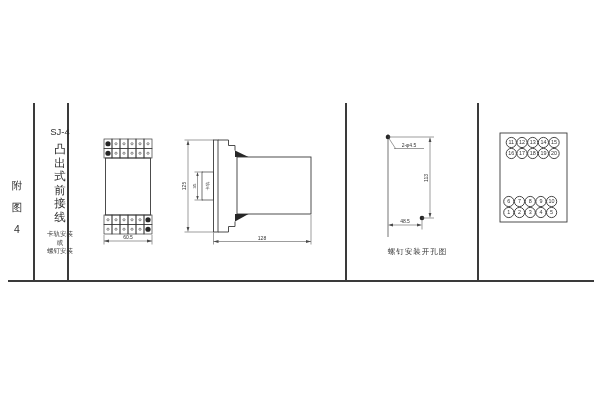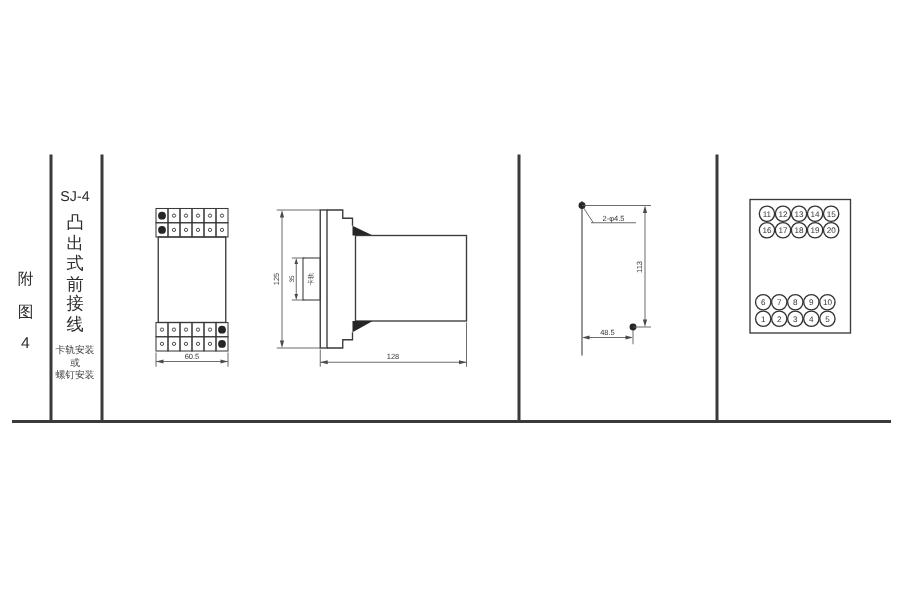--- a/index.html
+++ b/index.html
@@ -1,21 +1,21 @@
 <!DOCTYPE html>
 <html><head>
 <meta charset="utf-8">
 <style>
   html,body{margin:0;padding:0;}
   body{width:600px;height:400px;background:#ffffff;font-family:"Liberation Sans","DejaVu Sans",sans-serif;color:#333;}
   .sheet{position:relative;width:600px;height:400px;background:#fff;overflow:hidden;}
   .vline{position:absolute;top:103px;height:178px;width:2px;background:#3a3a3a;}
   .hline{position:absolute;left:8px;top:280px;width:586px;height:2px;background:#3a3a3a;}
   .sidebar-index{position:absolute;left:6px;top:179px;width:22px;display:flex;flex-direction:column;align-items:center;gap:8px;font-size:10.5px;color:#2e2e2e;}
-  .sidebar-col{position:absolute;left:34px;top:126px;width:32px;text-align:center;color:#2e2e2e;}
+  .sidebar-col{position:absolute;left:44px;top:126px;width:32px;text-align:center;color:#2e2e2e;}
   .model-label{font-size:9.5px;letter-spacing:0;}
   .type-chars{margin-top:6px;display:flex;flex-direction:column;align-items:center;font-size:11.5px;line-height:13.5px;}
   .mount-notes{margin-top:6px;font-size:6.5px;line-height:8.5px;color:#3a3a3a;}
   .drawing{position:absolute;}
   .caption{position:absolute;color:#333;}
   .caption.drill{left:360px;top:247px;width:115px;text-align:center;font-size:7.5px;letter-spacing:1px;}
   .caption.terminal{left:495px;top:230px;width:78px;text-align:center;font-size:9.5px;letter-spacing:2px;}
   svg{overflow:visible;}
   svg text{font-family:"Liberation Sans","DejaVu Sans",sans-serif;fill:#333;}
   .shape{stroke:#3a3a3a;fill:none;stroke-width:0.9;}
@@ -179,20 +179,21 @@
     <circle class="solid" cx="62" cy="93" r="2.3"></circle>
     <line class="dim" x1="62" y1="93" x2="74" y2="93"></line>
     <line class="dim" x1="62" y1="95" x2="62" y2="104.5"></line>
     <g>
       <line class="dim" x1="30.5" y1="100" x2="59.5" y2="100"></line>
       <path class="arrow" d="M28,100 L33,98.6 L33,101.4 Z"></path>
       <path class="arrow" d="M62,100 L57,98.6 L57,101.4 Z"></path>
       <text x="45" y="98" text-anchor="middle" font-size="5">48.5</text>
     </g>
   </svg>
+  <div class="caption drill">螺钉安装开孔图</div>
 
   <svg class="drawing" style="left:495px;top:125px;" width="100" height="100" viewBox="0 0 100 100">
     <rect class="shape" x="5" y="8" width="67" height="89" fill="#fff" stroke-width="1.1"></rect>
     <g>
         <circle cx="16.3" cy="17.5" r="5.1" fill="none" stroke="#333" stroke-width="0.9"></circle>
         <text x="16.3" y="19.4" text-anchor="middle" font-size="5.4">11</text>
         <circle cx="27" cy="17.5" r="5.1" fill="none" stroke="#333" stroke-width="0.9"></circle>
         <text x="27" y="19.4" text-anchor="middle" font-size="5.4">12</text>
         <circle cx="37.7" cy="17.5" r="5.1" fill="none" stroke="#333" stroke-width="0.9"></circle>
         <text x="37.7" y="19.4" text-anchor="middle" font-size="5.4">13</text>

